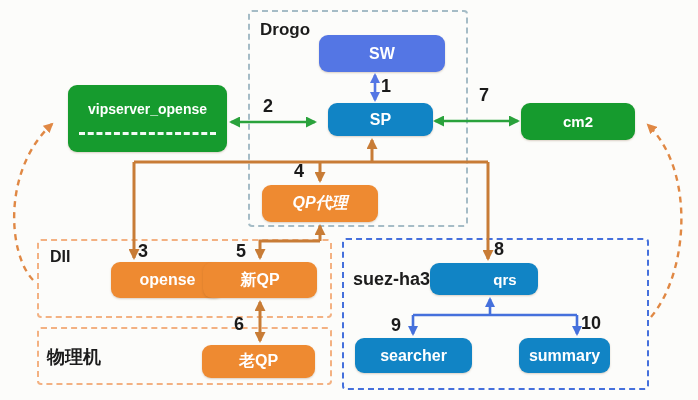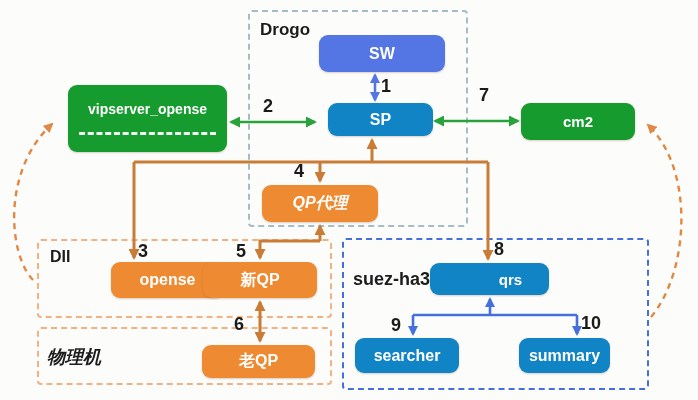--- a/index.html
+++ b/index.html
@@ -18,21 +18,21 @@
   .group-label{
     position:absolute;
     color:#1c1c1c;
     font-weight:bold;
     white-space:nowrap;
   }
   .g-drogo{left:248px;top:10px;width:220px;height:217px;border:2px dashed var(--c-drogo_border);}
   .g-drogo .group-label{left:10px;top:8px;font-size:17px;}
   .g-dii{left:37px;top:239px;width:295px;height:79px;border:2px dashed var(--c-dii_border);}
   .g-dii .group-label{left:11px;top:7px;font-size:16px;}
-  .g-physical{left:37px;top:327px;width:295px;height:58px;border:2px dashed var(--c-dii_border);font-style:italic;}
+  .g-physical{left:37px;top:327px;width:295px;height:58px;border:2px dashed var(--c-dii_border);}
   .g-physical .group-label{left:8px;top:16px;font-size:18px;}
   .g-suez{left:342px;top:238px;width:307px;height:152px;border:2px dashed var(--c-suez_border);}
   .g-suez .group-label{left:9px;top:29px;font-size:18px;}
 
   
   .edges{position:absolute;left:0;top:0;z-index:2;}
   .e-orange{stroke:var(--c-orange_line);stroke-width:3;fill:none;}
   .e-green{stroke:var(--c-green_line);stroke-width:2.6;fill:none;}
   .e-slate{stroke:var(--c-blue_slate);stroke-width:2.6;fill:none;}
   .e-tree{stroke:var(--c-tree_blue);stroke-width:2.6;fill:none;}
@@ -59,22 +59,22 @@
 
   .n-sw{left:319px;top:35px;width:126px;height:37px;}
   .n-sp{left:328px;top:103px;width:105px;height:33px;}
   .n-cm2{left:521px;top:103px;width:114px;height:37px;font-size:15px;}
   .n-vip{left:68px;top:85px;width:159px;height:67px;flex-direction:column;justify-content:space-evenly;font-size:14px;padding:3px 0;}
   .n-vip .vip-sep{width:86%;border-top:3px dashed rgba(255,255,255,0.95);margin:1px 0;}
   .n-qpproxy{left:262px;top:185px;width:116px;height:37px;font-style:italic;}
   .n-opense{left:77px;top:262px;width:113px;height:36px;margin-left:34px;}
   .n-newqp{left:203px;top:262px;width:114px;height:36px;}
   .n-oldqp{left:202px;top:345px;width:113px;height:33px;}
-  .n-qrs{left:430px;top:263px;width:119px;height:32px;font-size:15px;padding-left:42px;}
-  .n-searcher{left:355px;top:338px;width:104px;height:35px;}
+  .n-qrs{left:430px;top:263px;width:108px;height:32px;font-size:15px;padding-left:42px;}
+  .n-searcher{left:355px;top:338px;width:117px;height:35px;}
   .n-summary{left:519px;top:338px;width:91px;height:35px;}
 
   
   .num{
     position:absolute;z-index:4;
     color:var(--c-label);
     font-weight:bold;font-size:18px;
     white-space:nowrap;
   }
   .num-1{left:381px;top:76px;}

